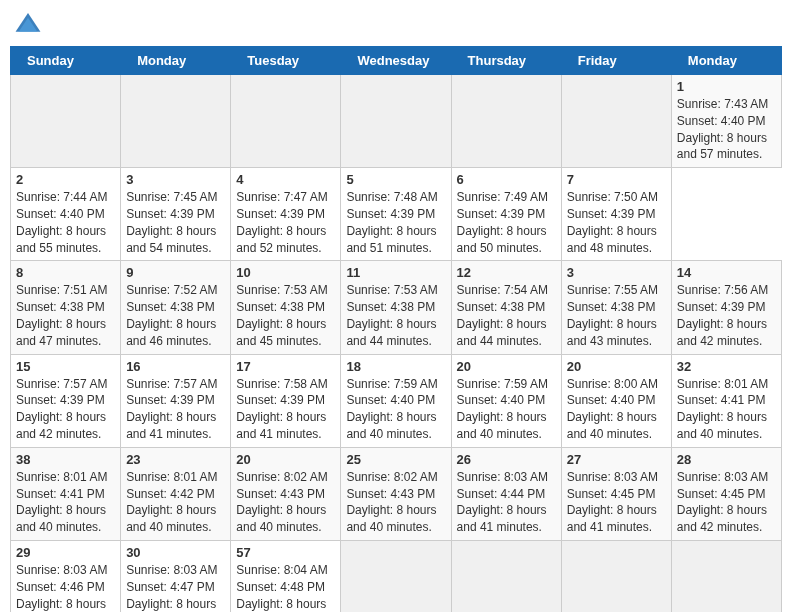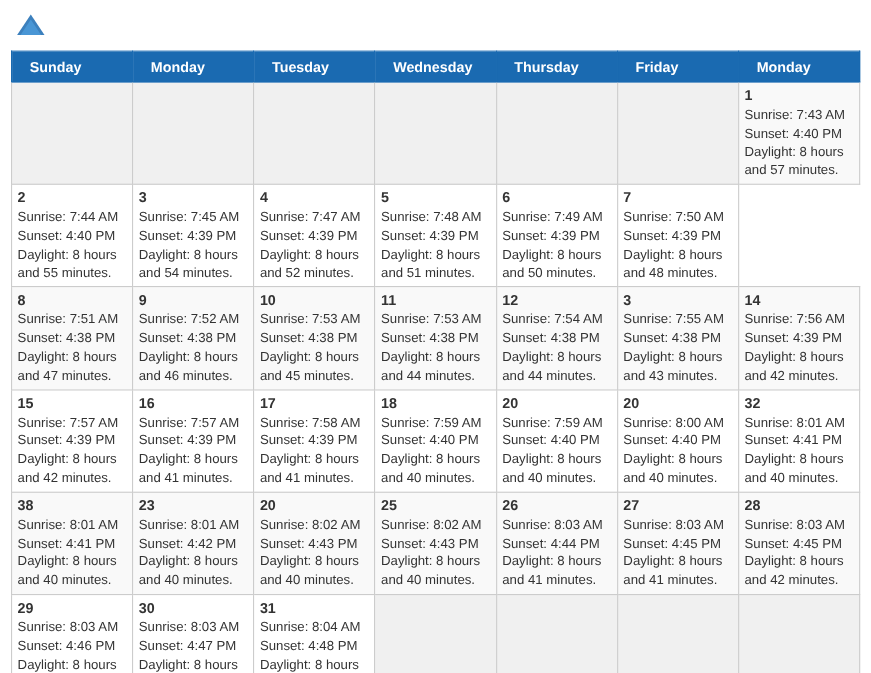--- a/index.html
+++ b/index.html
@@ -253,21 +253,21 @@
       <tr>
         <td>
         <span class="day-num">29</span>
         <span class="day-info">Sunrise: 8:03 AM<br>Sunset: 4:46 PM<br>Daylight: 8 hours and 42 minutes.</span>
       </td>
         <td>
         <span class="day-num">30</span>
         <span class="day-info">Sunrise: 8:03 AM<br>Sunset: 4:47 PM<br>Daylight: 8 hours and 43 minutes.</span>
       </td>
         <td>
-        <span class="day-num">31</span>
+        <span class="day-num">57</span>
         <span class="day-info">Sunrise: 8:04 AM<br>Sunset: 4:48 PM<br>Daylight: 8 hours and 44 minutes.</span>
       </td>
         <td class="empty"></td>
         <td class="empty"></td>
         <td class="empty"></td>
         <td class="empty"></td>
       </tr>
     </tbody>
 </table>
 

